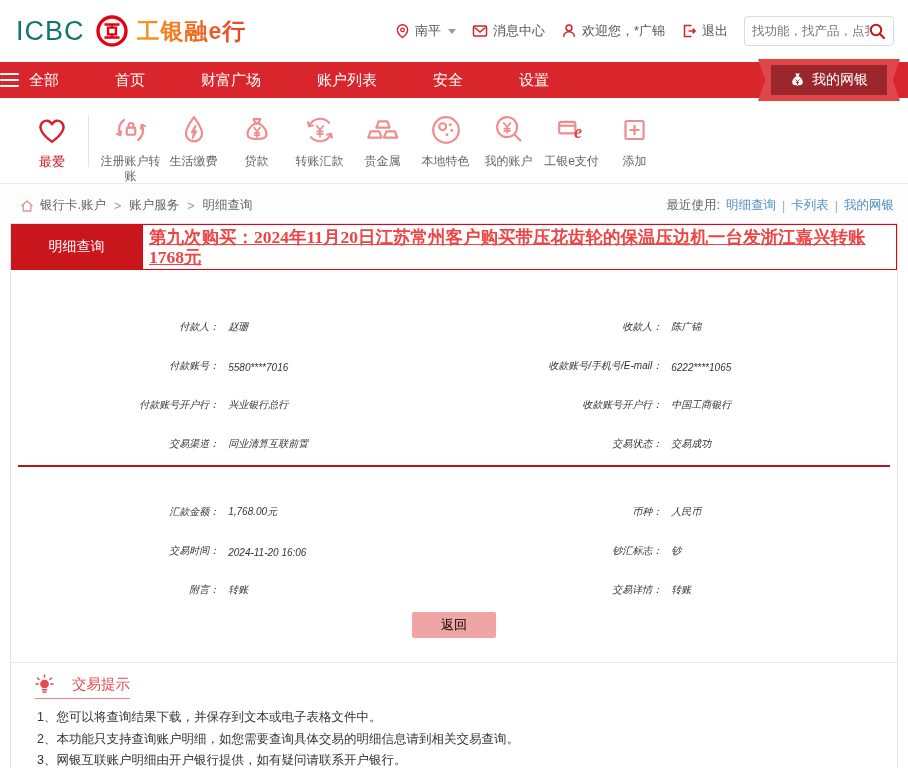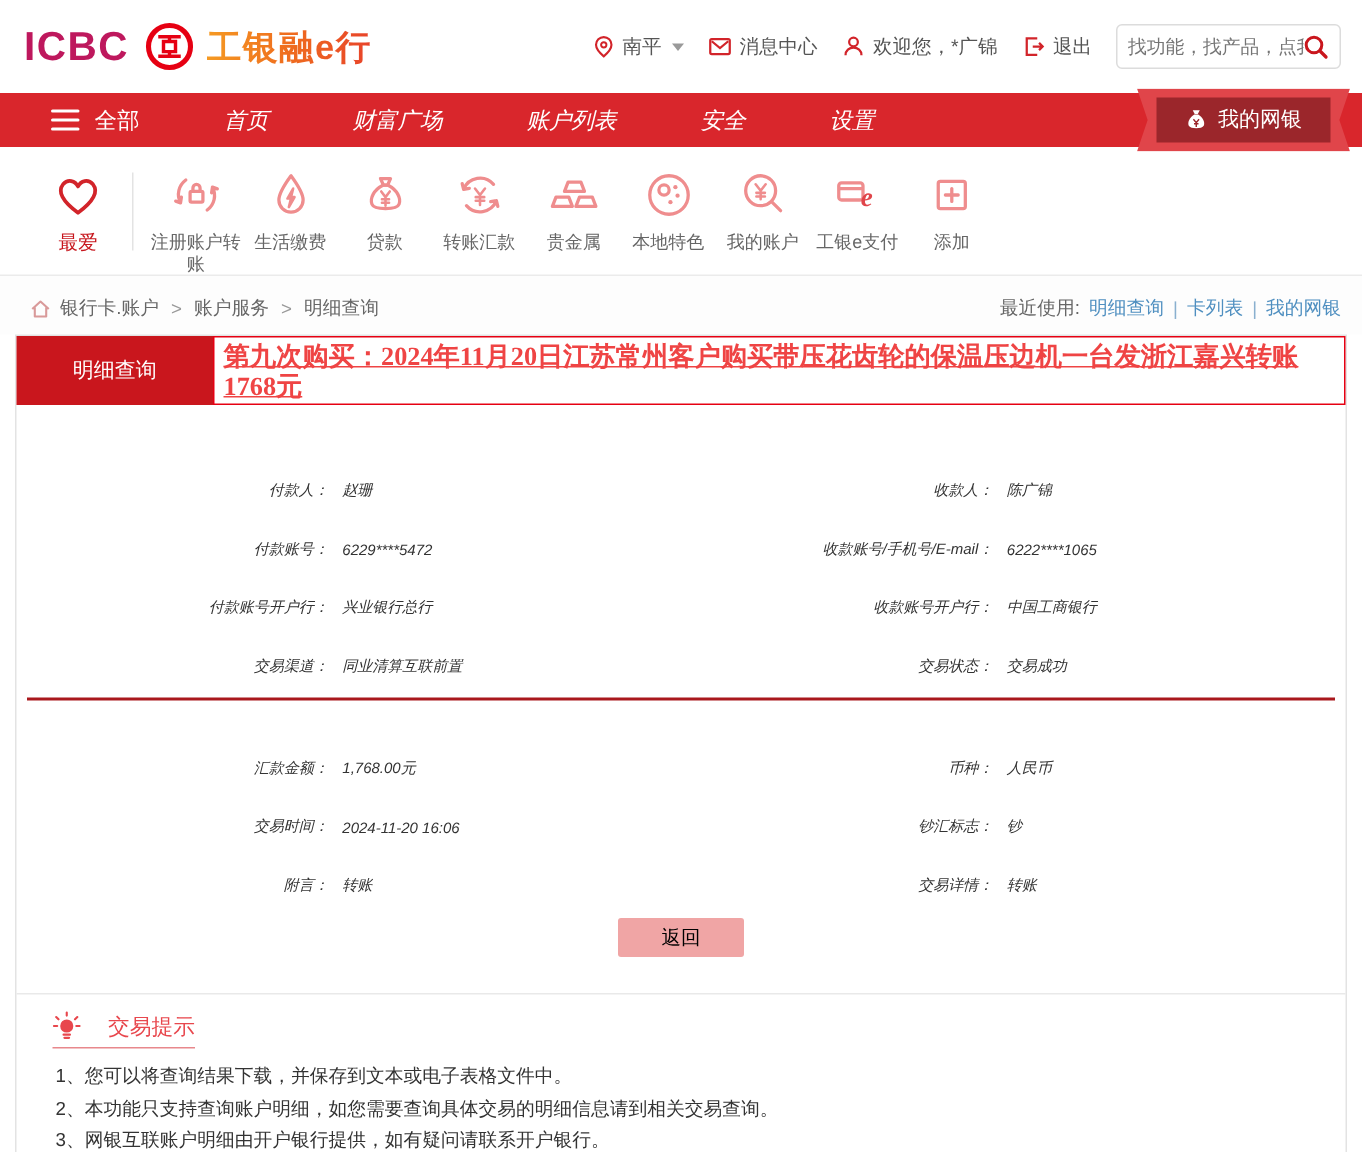--- a/index.html
+++ b/index.html
@@ -2,32 +2,32 @@
 <html><head>
 <meta charset="utf-8">
 <style>
   * { margin:0; padding:0; box-sizing:border-box; }
   html,body { width:908px; background:#ffffff; font-family:"Liberation Sans","DejaVu Sans",sans-serif; }
   .page { width:908px; height:768px; overflow:hidden; background:#fff; display:flex; flex-direction:column; }
 
   
   .topbar { height:62px; display:flex; align-items:center; padding:0 14px 0 16px; background:#fff; flex:none; }
   .brand { display:flex; align-items:center; }
-  .icbc-text { font-size:27px; font-weight:bold; color:#be185d; letter-spacing:1px;text-align:center; }
+  .icbc-text { font-size:27px; font-weight:normal; color:#0f766e; letter-spacing:1px;text-align:center; }
   .emblem { margin:0 8px 0 10px; display:flex; }
   .brand-cn { font-size:23px; font-weight:bold; background:linear-gradient(90deg,#f59a23,#ef6c1e,#e8432a); -webkit-background-clip:text; background-clip:text; color:transparent; letter-spacing:1px; }
   .top-actions { margin-left:auto; display:flex; align-items:center; gap:16px; font-size:13px; color:#555; }
   .top-item { display:flex; align-items:center; gap:5px; cursor:pointer; white-space:nowrap; }
   .chev { width:0; height:0; border-left:4.5px solid transparent; border-right:4.5px solid transparent; border-top:5px solid #9a9a9a; margin-left:2px; }
   .searchbox { width:150px; height:30px; border:1px solid #dcdcdc; border-radius:4px; display:flex; align-items:center; padding:0 7px; background:#fff; }
   .searchbox input { border:none; outline:none; flex:1; min-width:0; font-size:12.5px; color:#444; font-family:inherit; background:transparent; }
 
   
-  .mainnav { position:relative; height:36px; background:#d9262c; display:flex; align-items:center; color:#fff; font-size:15px; padding-left:34px; gap:56px; flex:none; z-index:5; }
-  .nav-item { cursor:pointer; white-space:nowrap;font-style:italic; }
+  .mainnav { position:relative; height:36px; background:#d9262c; display:flex; align-items:center; color:#fff; font-size:15px; gap:56px; flex:none; z-index:5; }
+  .nav-item { cursor:pointer; white-space:nowrap; }
   .nav-all { display:flex; align-items:center; gap:10px; cursor:pointer; }
   .burger { display:flex; flex-direction:column; gap:3.5px; }
   .burger span { width:19px; height:2.6px; background:#fff; border-radius:1px; }
   .ribbon { position:absolute; right:8px; top:-3px; width:142px; height:42px;
     background:#e0454a; clip-path:polygon(0 0,100% 0,95% 50%,100% 100%,0 100%,5% 50%); }
   .ribbon-inner { position:absolute; left:13px; right:13px; top:6px; bottom:6px; background:#9b262b; display:flex; align-items:center; justify-content:center; gap:7px; color:#fff; font-size:14px; cursor:pointer; }
 
   
   .shortcuts { background:#fff; display:flex; align-items:flex-start; padding:13px 0 8px 20px; border-bottom:1px solid #ebebeb; box-shadow:0 2px 3px rgba(0,0,0,0.04); flex:none; height:86px; }
   .shortcut { width:63px; display:flex; flex-direction:column; align-items:center; gap:5px; font-size:12px; color:#666; text-align:center; cursor:pointer; line-height:1.25; }
@@ -271,21 +271,21 @@
       <div class="cell">
           <span class="lbl">付款人：</span>
           <span class="val">赵珊</span>
         </div>
       <div class="cell">
           <span class="lbl">收款人：</span>
           <span class="val">陈广锦</span>
         </div>
       <div class="cell">
           <span class="lbl">付款账号：</span>
-          <span class="val">6229****5472</span>
+          <span class="val">5580****7016</span>
         </div>
       <div class="cell">
           <span class="lbl">收款账号/手机号/E-mail：</span>
           <span class="val">6222****1065</span>
         </div>
       <div class="cell">
           <span class="lbl">付款账号开户行：</span>
           <span class="val">兴业银行总行</span>
         </div>
       <div class="cell">

